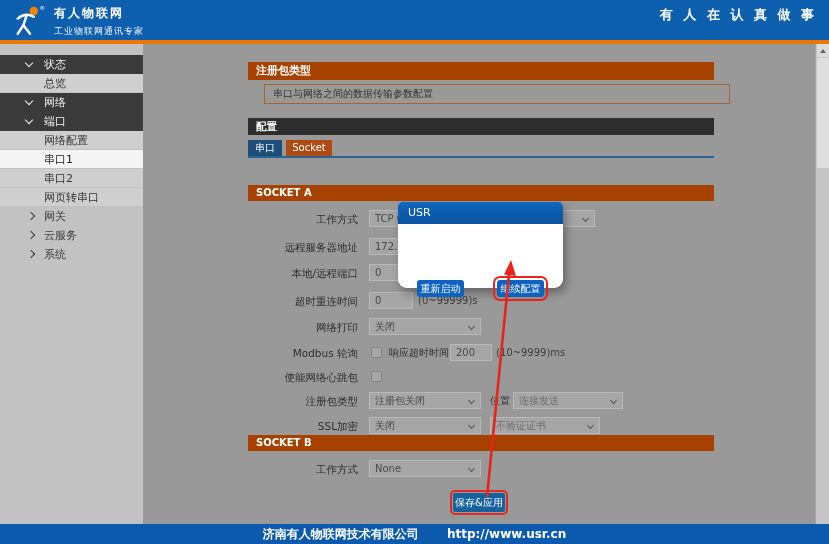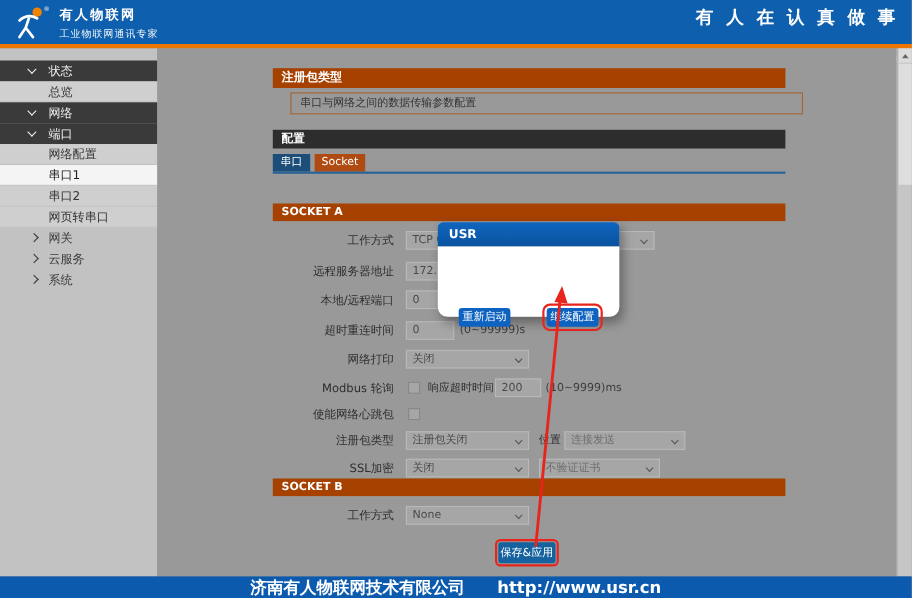--- a/index.html
+++ b/index.html
@@ -8,21 +8,21 @@
   #stage { position:relative; width:829px; height:544px; background:#999; overflow:hidden; }
 
   
   #header { position:absolute; left:0; top:0; width:829px; height:40px; background:#0e5fad; }
   #stripe { position:absolute; left:0; top:40px; width:829px; height:4px; background:#ee7500; }
   .logo { position:absolute; left:13px; top:4px; width:34px; height:33px; }
   .brand { position:absolute; left:54px; top:5px; color:#fff; }
   .brand-title { font-size:12px; font-weight:bold; letter-spacing:2px; }
   .brand-sub { font-size:9px; margin-top:3px; letter-spacing:1px; opacity:.95; }
   .header-right { position:absolute; right:12px; top:6px; text-align:right; color:#fff; }
-  .slogan { font-size:16px; font-weight:bold; letter-spacing:3px; }
+  .slogan { font-size:13px; font-weight:bold; letter-spacing:3px; }
   .lang { font-size:9px; margin-top:20px; opacity:.95;font-weight:bold; }
 
   
   #sidebar { position:absolute; left:0; top:44px; width:143px; height:480px; background:#c2c2c2; }
   .menu { position:absolute; left:0; top:11px; width:143px; }
   .mrow { position:relative; height:19px; line-height:19px; font-size:11px; cursor:default; }
   .mrow.group-open { background:#3a3a3a; color:#f0f0f0; }
   .mrow.item { background:#cfcfcf; color:#333; border-bottom:1px solid #c2c2c2; }
   .mrow.item.selected { background:#f4f4f4; color:#222; }
   .mrow.group-closed { background:transparent; color:#3a3a3a; }
@@ -67,33 +67,33 @@
 
   #save-btn { position:absolute; left:310px; top:449px; width:52px; height:19px; background:#15629e; color:#fff;
     font-size:10px; line-height:19px; text-align:center; border-radius:2px; cursor:pointer;
     outline:2px solid #e8251c; outline-offset:1px; }
 
   
   #modal { position:absolute; left:398px; top:202px; width:165px; height:86px;
     border-radius:5px 5px 9px 9px; box-shadow:3px 5px 10px rgba(0,0,0,.35); }
   #modal-title { position:absolute; left:0; top:0; width:165px; height:22px;
     background:linear-gradient(#0f66be,#0a53a0); border-radius:5px 5px 0 0;
-    color:#fff; font-size:11px; font-weight:bold; line-height:22px; padding-left:10px; }
+    color:#fff; font-size:11px; font-weight:normal; line-height:22px; padding-left:10px; }
   #modal-body { position:absolute; left:0; top:22px; width:165px; height:64px; background:#fff; border-radius:0 0 9px 9px; }
   .mbtn { position:absolute; top:14px; width:47px; height:17px; background:#0e62c0; color:#fff;
     font-size:10px; line-height:17px; text-align:center; border-radius:3px; cursor:pointer;margin-top:42px; }
   #btn-restart { left:19px; }
   #btn-continue { left:99px; outline:2px solid #e8251c; outline-offset:2px; }
 
   
   #arrow-overlay { position:absolute; left:0; top:0; width:829px; height:544px; pointer-events:none; }
 
   
   #footer { position:absolute; left:0; top:524px; width:829px; height:20px; background:#0b5aad;
-    color:#fff; font-size:15px; font-weight:bold; line-height:20px; text-align:center; }
+    color:#fff; font-size:12px; font-weight:bold; line-height:20px; text-align:center; }
   #footer span { margin:0 12px; }
 </style>
 </head>
 <body>
 
 <div id="stage">
 
   <div id="header">
     <svg class="logo" viewBox="0 0 36 34">
       <circle cx="22" cy="7" r="4.5" fill="#f08300"></circle>

